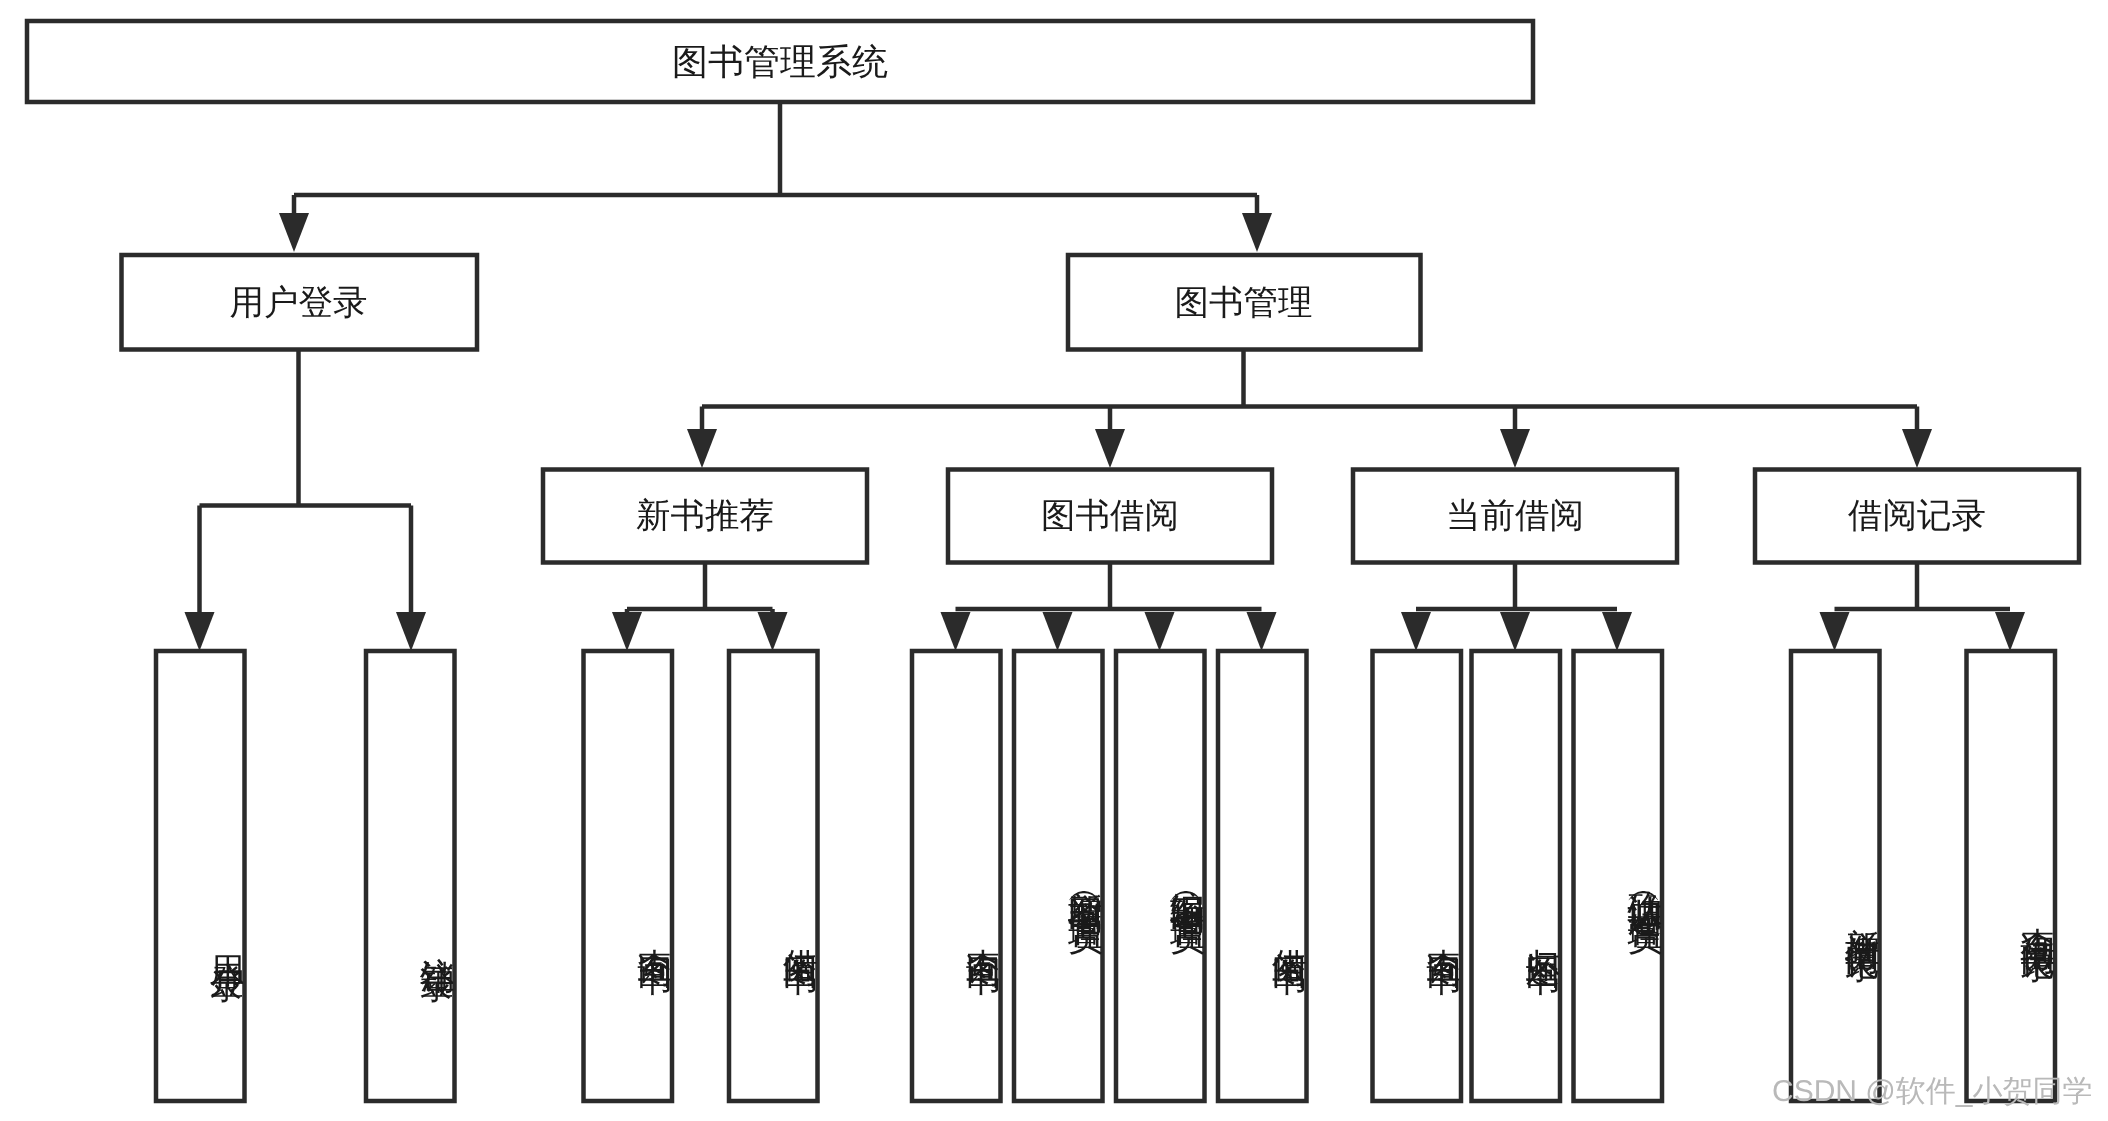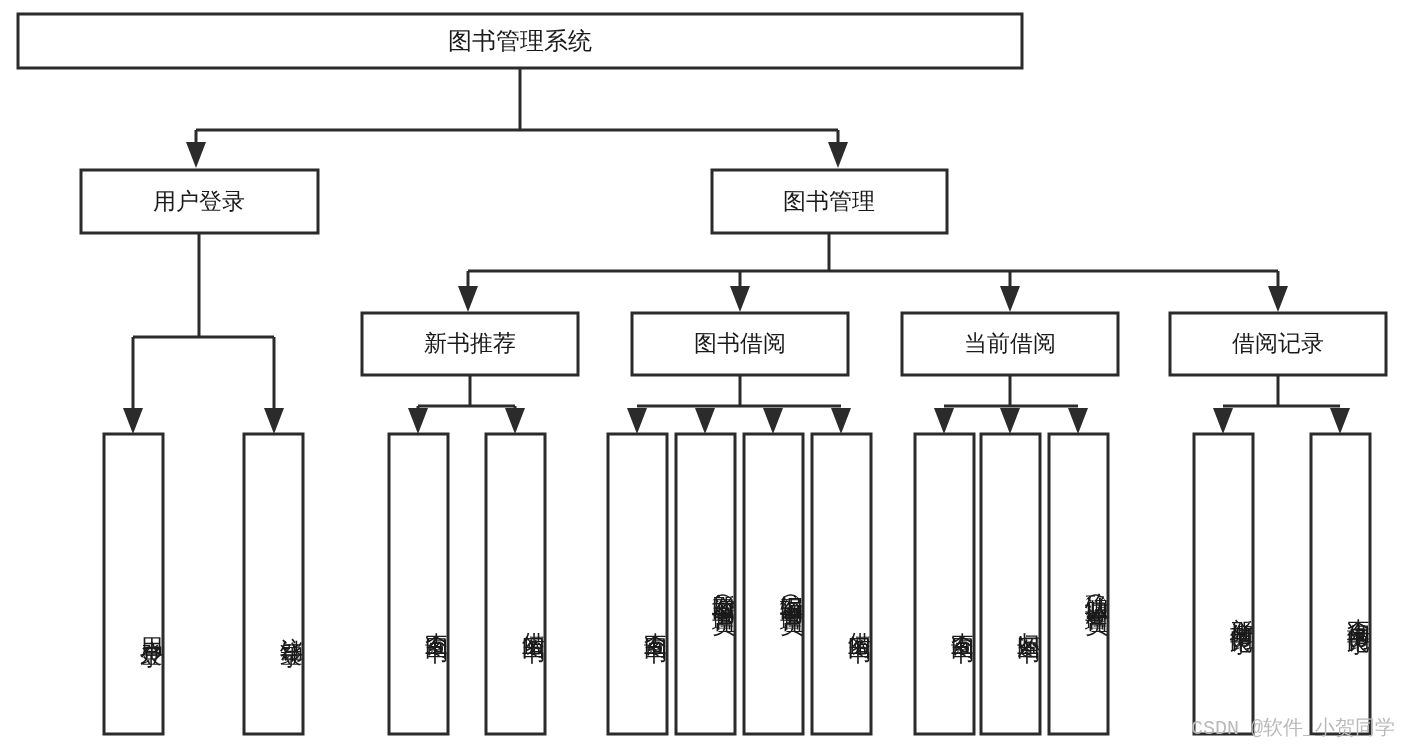--- a/index.html
+++ b/index.html
@@ -64,21 +64,21 @@
     display: flex;
     align-items: flex-start;
     justify-content: center;
     white-space: nowrap;
     pointer-events: none;
   }
   .watermark {
     position: absolute;
     right: 10px;
     bottom: 6px;
-    font-family: Liberation Mono, monospace;
+    font-family: Liberation Sans, sans-serif;
     font-size: 20px;
     color: #b9b9b9;
     white-space: nowrap;
     user-select: none;
   }
 </style>
 </head>
 <body>
 
 <div id="chart-root">

